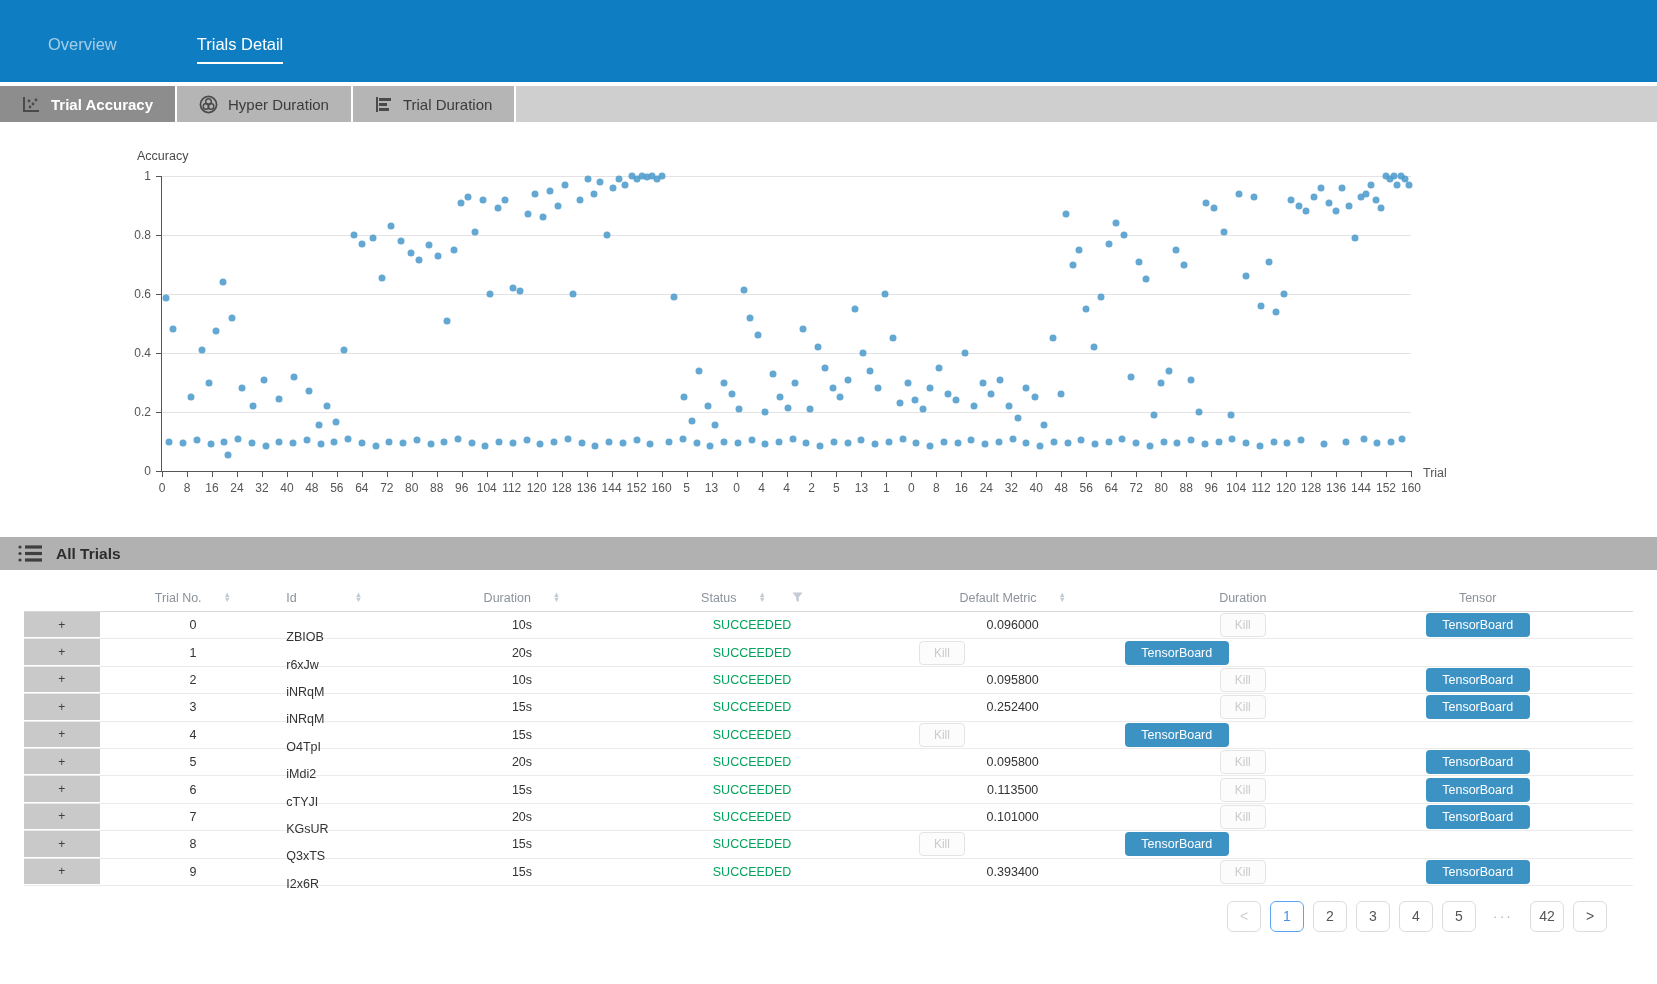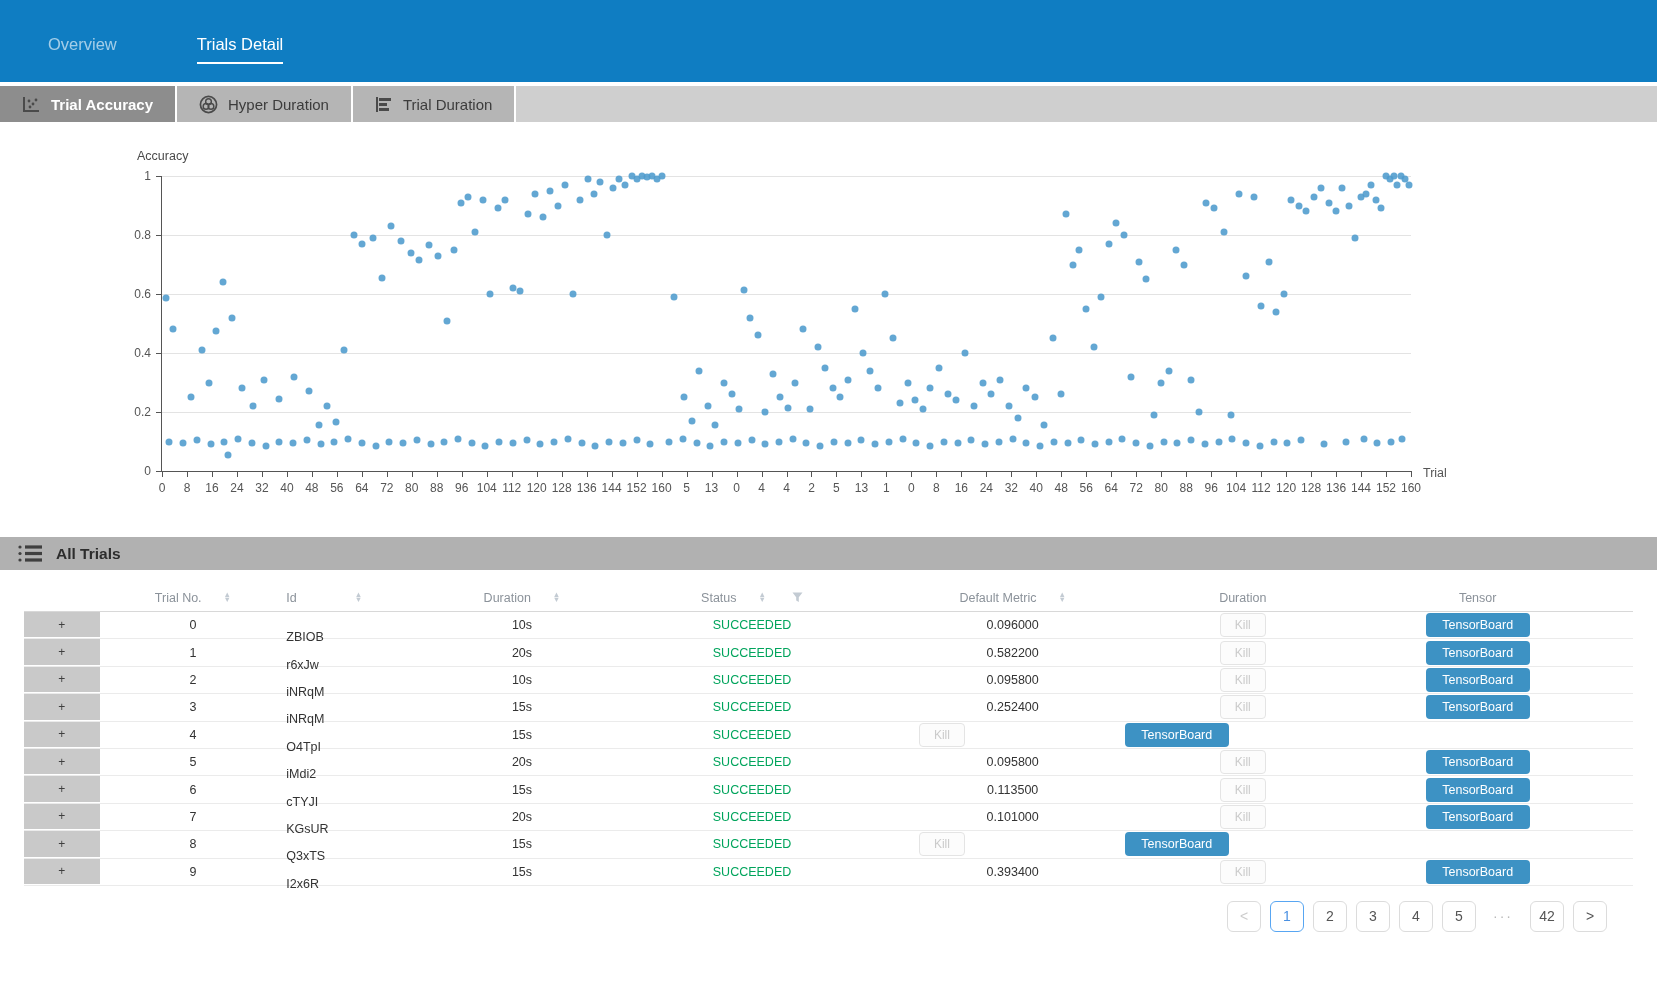--- a/index.html
+++ b/index.html
@@ -580,21 +580,20 @@
         <div class="trow">
           <div class="td" style="width: 4.7%; align-items: stretch;">
             <button class="expand-btn">+</button>
           </div>
           <div class="td" style="width: 11.6%;">1</div>
           <div class="td left" style="width: 7.2%;">r6xJw</div>
           <div class="td" style="width: 14.9%;">20s</div>
           <div class="td" style="width: 13.7%;">
             <span class="status" style="color: rgb(0, 164, 92);">SUCCEEDED</span>
           </div>
-          <div class="td" style="width: 18.7%;">0.582200</div>
           <div class="td" style="width: 9.9%;">
             <button class="kill-btn">Kill</button>
           </div>
           <div class="td" style="width: 19.3%;">
             <button class="tb-btn" style="background: rgb(61, 146, 196);">TensorBoard</button>
           </div>
         </div>
         <div class="trow">
           <div class="td" style="width: 4.7%; align-items: stretch;">
             <button class="expand-btn">+</button>

